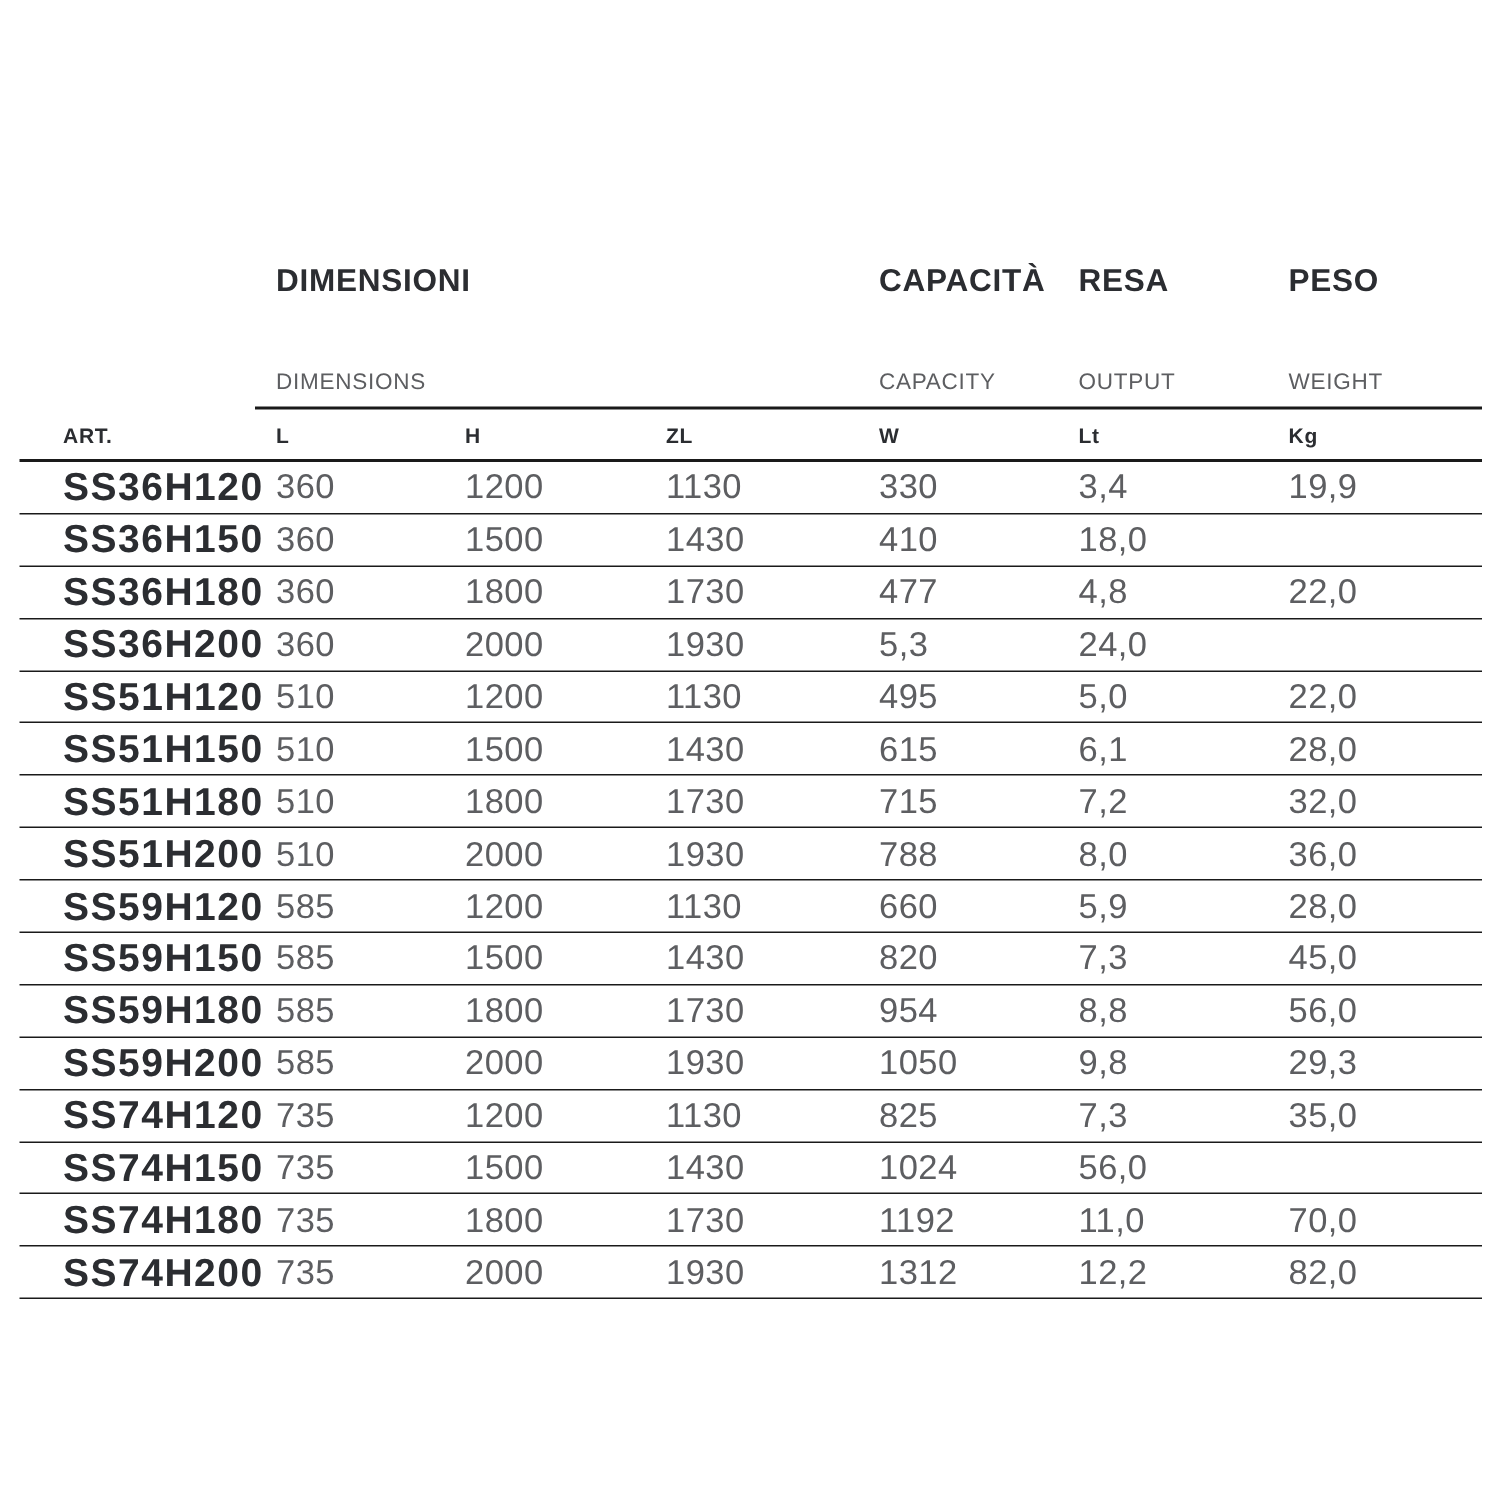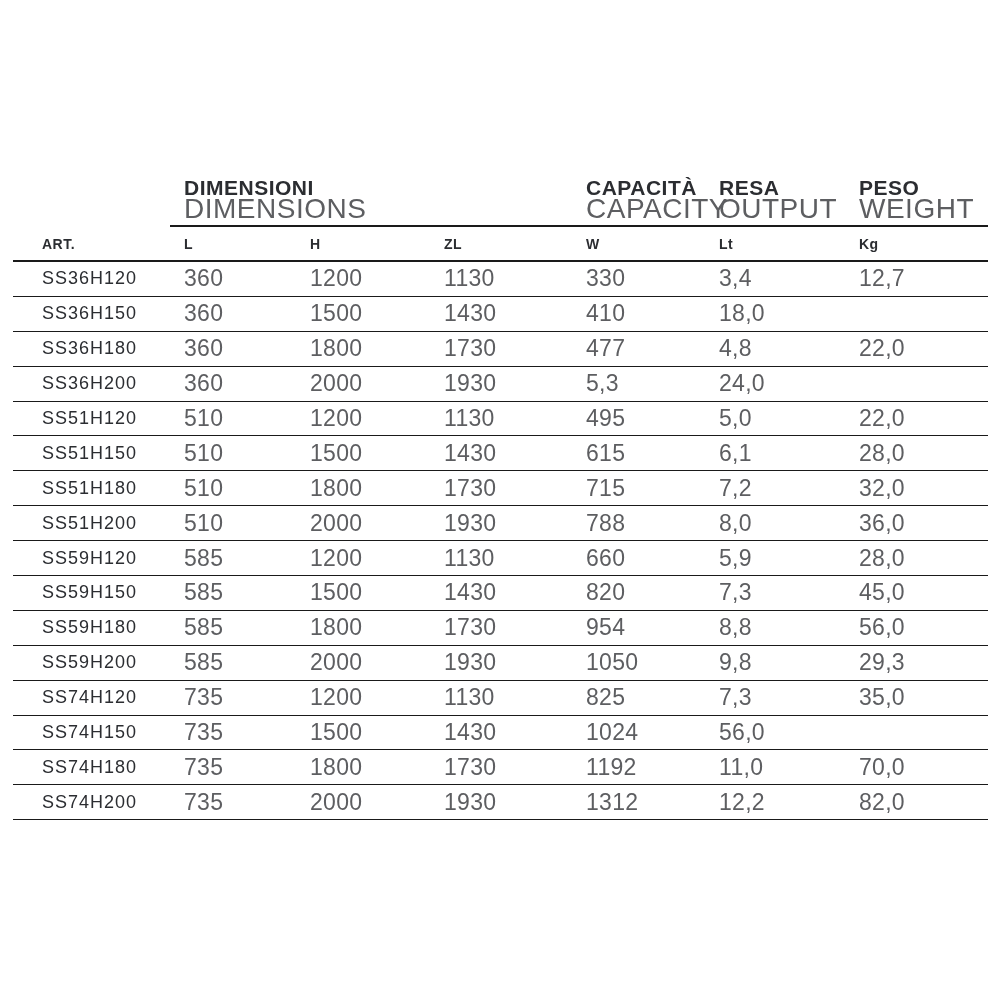--- a/index.html
+++ b/index.html
@@ -22,22 +22,22 @@
   .group-row {
     display: grid;
     grid-template-columns: 157px 402px 133px 140px 143px;
   }
   .group-cell { padding-left: 14px; }
   .group-title {
     font-size: 21px; font-weight: bold; color: var(--dark);
     letter-spacing: 0.5px; line-height: 21px; white-space: nowrap;
   }
   .group-sub {
-    font-size: 28px; font-weight: normal; color: var(--gray);
-    letter-spacing: 0.5px; line-height: 21px; white-space: nowrap;
+    font-size: 15px; font-weight: normal; color: var(--gray);
+    letter-spacing: 0.5px; line-height: 21px; white-space: nowrap; margin-top: 46px;
   }
   .group-line {
     margin-left: 157px;
     margin-top: 6px;
     border-bottom: 2px solid var(--line);
   }
 
   
   .cols-row {
     display: grid;
@@ -61,21 +61,21 @@
     border-bottom: 1.5px solid var(--line);
   }
   .cell {
     display: flex; align-items: center;
     padding-left: 14px;
     font-size: 23px; color: var(--gray);
     letter-spacing: 0.3px; white-space: nowrap;
   }
   .cell.art {
     padding-left: 29px;
-    font-size: 18px; font-weight: normal; color: var(--dark);
+    font-size: 26px; font-weight: bold; color: var(--dark);
     letter-spacing: 1px;
   }
 </style>
 </head>
 <body>
 
 <div class="page">
   <div class="table-wrap">
 
     <div class="group-row">
@@ -110,21 +110,21 @@
     </div>
 
     <div>
   <div class="row">
     <div class="cell art">SS36H120</div>
     <div class="cell">360</div>
     <div class="cell">1200</div>
     <div class="cell">1130</div>
     <div class="cell">330</div>
     <div class="cell">3,4</div>
-    <div class="cell">12,7</div>
+    <div class="cell">19,9</div>
   </div>
 
   <div class="row">
     <div class="cell art">SS36H150</div>
     <div class="cell">360</div>
     <div class="cell">1500</div>
     <div class="cell">1430</div>
     <div class="cell">410</div>
     <div class="cell">18,0</div>
   </div>

